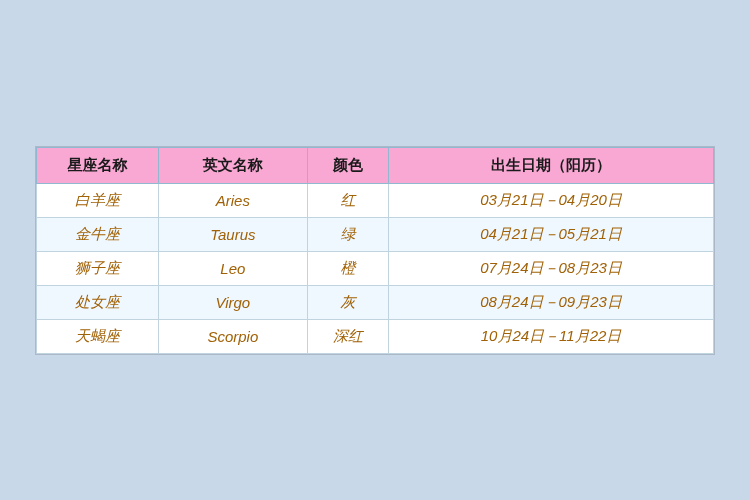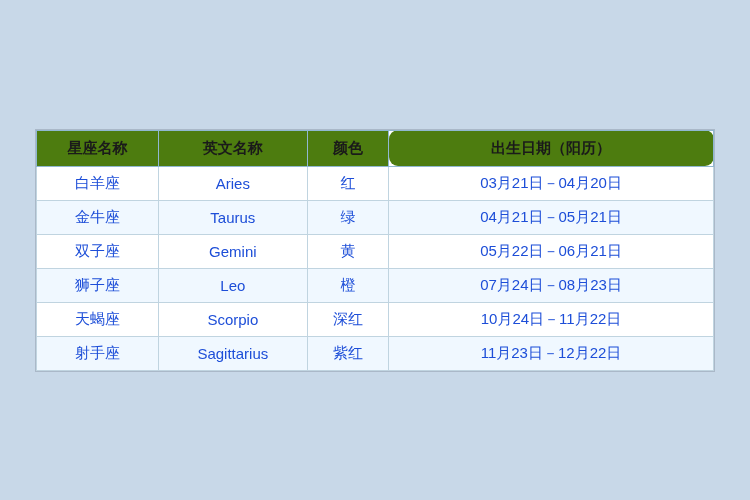--- a/index.html
+++ b/index.html
@@ -24,21 +24,21 @@
       border: 1px solid #aab8c8;
       width: 680px;
     }
 
     table {
       width: 100%;
       border-collapse: collapse;
     }
 
     thead tr {
-      background-color: #4d7c0f;
+      background-color: #f9a8d4;
     }
 
     thead th {
       padding: 8px 10px;
       text-align: center;
       border: 1px solid #90b8d0;
       font-weight: bold;
       font-size: 15px;
       color: #1a1a1a;
     }
@@ -48,28 +48,29 @@
     }
 
     tbody tr:nth-child(even) {
       background-color: #f0f8ff;
     }
 
     tbody td {
       padding: 7px 10px;
       text-align: center;
       border: 1px solid #c0d4e0;
-      color: #1d4ed8;
+      color: #a16207;
       font-size: 15px;
+      font-style: italic;
     }
 
     .col-chinese { width: 18%; }
     .col-english { width: 22%; }
     .col-color   { width: 12%; margin-top: 32px; }
-    .col-date    { width: 48%; border-radius: 9px; }
+    .col-date    { width: 48%; }
   </style>
 </head>
 <body>
 
 <div class="table-wrapper">
   <table>
     <thead>
       <tr>
         <th class="col-chinese">星座名称</th>
         <th class="col-english">英文名称</th>
@@ -84,38 +85,32 @@
           <td>红</td>
           <td>03月21日－04月20日</td>
         </tr>
         <tr>
           <td>金牛座</td>
           <td>Taurus</td>
           <td>绿</td>
           <td>04月21日－05月21日</td>
         </tr>
         <tr>
-          <td>双子座</td>
-          <td>Gemini</td>
-          <td>黄</td>
-          <td>05月22日－06月21日</td>
-        </tr>
-        <tr>
           <td>狮子座</td>
           <td>Leo</td>
           <td>橙</td>
           <td>07月24日－08月23日</td>
+        </tr>
+        <tr>
+          <td>处女座</td>
+          <td>Virgo</td>
+          <td>灰</td>
+          <td>08月24日－09月23日</td>
         </tr>
         <tr>
           <td>天蝎座</td>
           <td>Scorpio</td>
           <td>深红</td>
           <td>10月24日－11月22日</td>
         </tr>
-        <tr>
-          <td>射手座</td>
-          <td>Sagittarius</td>
-          <td>紫红</td>
-          <td>11月23日－12月22日</td>
-        </tr>
       </tbody>
   </table>
 </div>
 
 </body></html>

